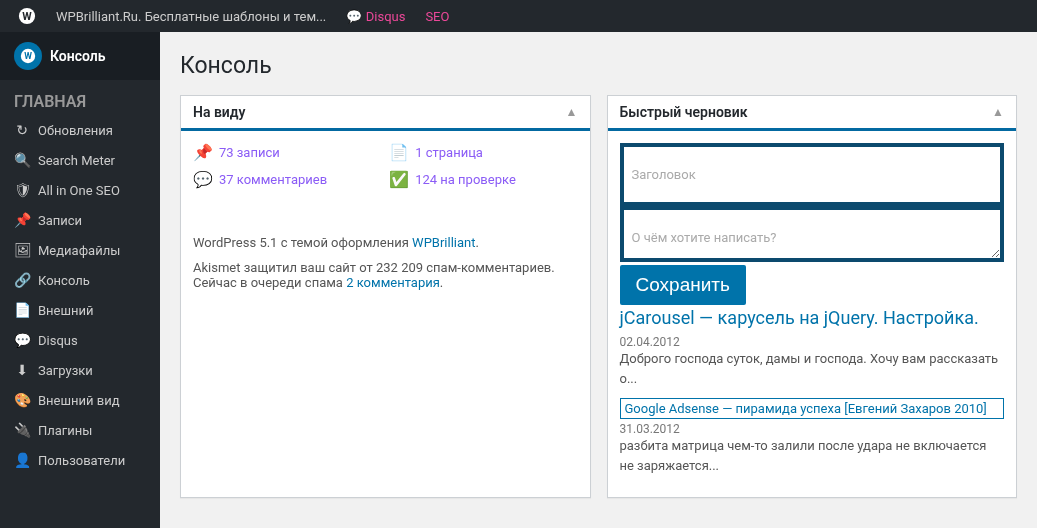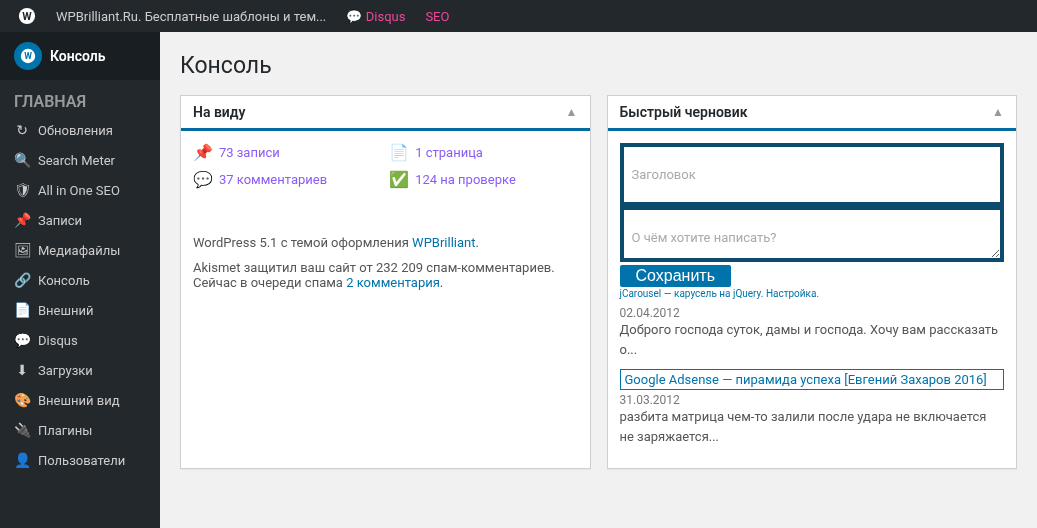--- a/index.html
+++ b/index.html
@@ -158,34 +158,34 @@
       outline: none;
       font-family: inherit;
     }
     .quick-draft input::placeholder,
     .quick-draft textarea::placeholder { color: #aaa; }
     .quick-draft textarea { height: 56px; resize: vertical; }
     .btn-save {
       background: #0073aa;
       color: #fff;
       border: none;
-      padding: 2px 16px;
-      font-size: 16px;
+      padding: 9px 16px;
+      font-size: 19px;
       cursor: pointer;
       border-radius: 2px;
     }
 
     .recent-drafts-title { font-size: 13px; color: #555; margin: 12px 0 8px; }
 
     
     .draft-item { margin-bottom: 10px; }
     .draft-item-title { color: #0073aa; text-decoration: none; font-size: 13px; display: block; margin-bottom: 2px; border: 1px solid #0073aa; padding: 2px 4px; }
     .draft-item-excerpt { font-size: 13px; color: #555; line-height: 1.5; }
 
-    .draft-recent-link { color: #0073aa; text-decoration: none; font-size: 10px; display: block; margin-bottom: 4px; line-height: 1.4; }
+    .draft-recent-link { color: #0073aa; text-decoration: none; font-size: 18px; display: block; margin-bottom: 4px; line-height: 1.4; }
     .draft-date-inline { font-size: 12px; color: #777; }
   </style>
 </head>
 <body>
 
 <div class="admin-bar">
   <div class="admin-bar-item wp-logo">
     <svg width="18" height="18" viewBox="0 0 20 20" fill="#fff">
         <circle cx="10" cy="10" r="9" fill="#fff"></circle>
         <text x="10" y="14" text-anchor="middle" font-size="12" font-weight="bold" fill="#23282d">W</text>
@@ -313,21 +313,21 @@
           <div class="draft-item">
             <a class="draft-recent-link">
               <span>jCarousel — карусель на jQuery. Настройка.</span>
             </a>
             <span class="draft-date-inline">02.04.2012</span>
             <p class="draft-item-excerpt">Доброго господа суток, дамы и господа. Хочу вам рассказать о...</p>
           </div>
 
           <div class="draft-item">
             <a class="draft-item-title">
-              <span>Google Adsense — пирамида успеха [Евгений Захаров 2016]</span>
+              <span>Google Adsense — пирамида успеха [Евгений Захаров 2010]</span>
             </a>
             <span class="draft-date-inline">31.03.2012</span>
             <p class="draft-item-excerpt">разбита матрица чем-то залили после удара не включается не заряжается...</p>
           </div>
         </div>
       </div>
 
     </div>
   </div>
 </div>

